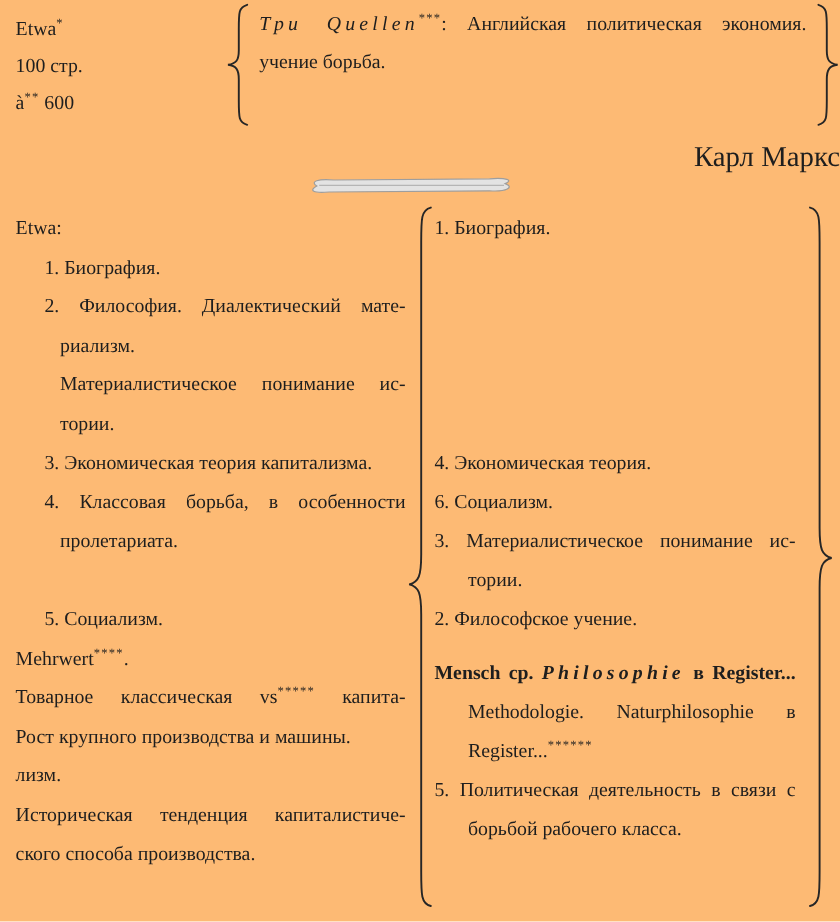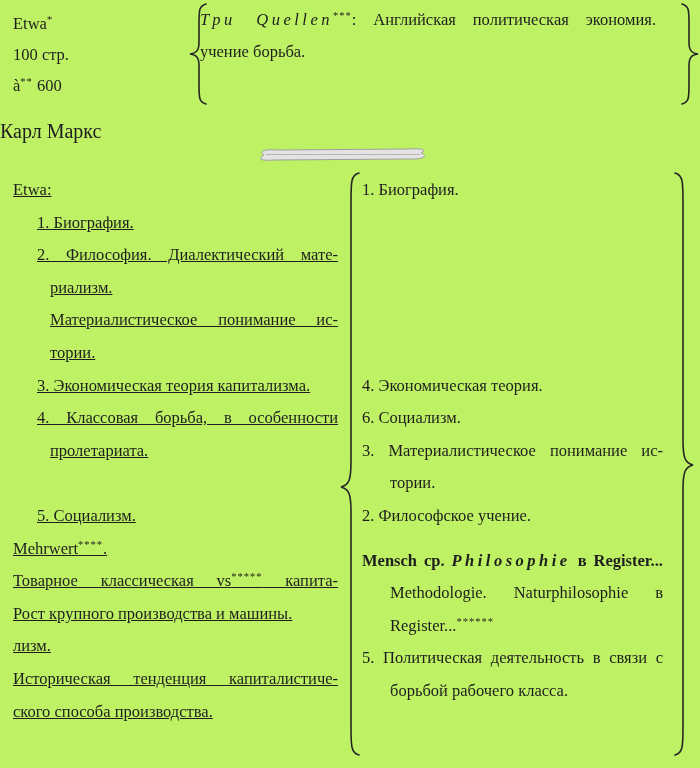--- a/index.html
+++ b/index.html
@@ -1,20 +1,20 @@
 <!DOCTYPE html>
 <html><head>
 <meta charset="utf-8">
 <style>
   html,body { margin:0; padding:0; background:#ffffff; }
   .page {
     position: relative;
     width: 700px;
     height: 768px;
-    background: #bef264;
+    background: #fdba74;
     font-family: "Liberation Serif", "DejaVu Serif", serif;
     font-size: 16.5px;
     color: #1e1e1e;
     overflow: hidden;
   }
   .abs { position: absolute; }
   .ln { line-height: 32.6px; min-height: 32.6px; white-space: normal; }
   .tl-ln { line-height: 31px; min-height: 31px; }
   .src-ln { line-height: 32px; min-height: 32px; }
   .stretch { text-align: justify; text-align-last: justify; }
@@ -23,26 +23,26 @@
   .r-cont { padding-left: 28px; }
   .gap-top { margin-top: 12px; font-weight: bold; }
   sup.stars {
     font-size: 10.5px;
     letter-spacing: 1px;
     vertical-align: super;
     line-height: 0;
   }
   .it-sp { font-style: italic; letter-spacing: 3.5px; }
   #top-left { left: 13px; top: 8px; width: 140px; }
-  #sources-text { left: 200px; top: 4px; width: 456px; }
+  #sources-text { left: 216px; top: 4px; width: 456px; }
   #heading {
     left: 0; top: 118px; width: 700px;
-    text-align: left; font-size: 20px; line-height: 26px;
+    text-align: right; font-size: 24px; line-height: 26px;
   }
-  #left-col { left: 13px; top: 174px; width: 325px; text-decoration: underline; }
+  #left-col { left: 13px; top: 174px; width: 325px; }
   #right-col { left: 362px; top: 174px; width: 301px; }
   svg.brace, svg.flourish { position: absolute; }
 </style>
 </head>
 <body>
 
 <div class="page">
 
   <div class="abs" id="top-left">
     <div class="tl-ln"><span>Etwa</span><sup class="stars">*</sup></div>

